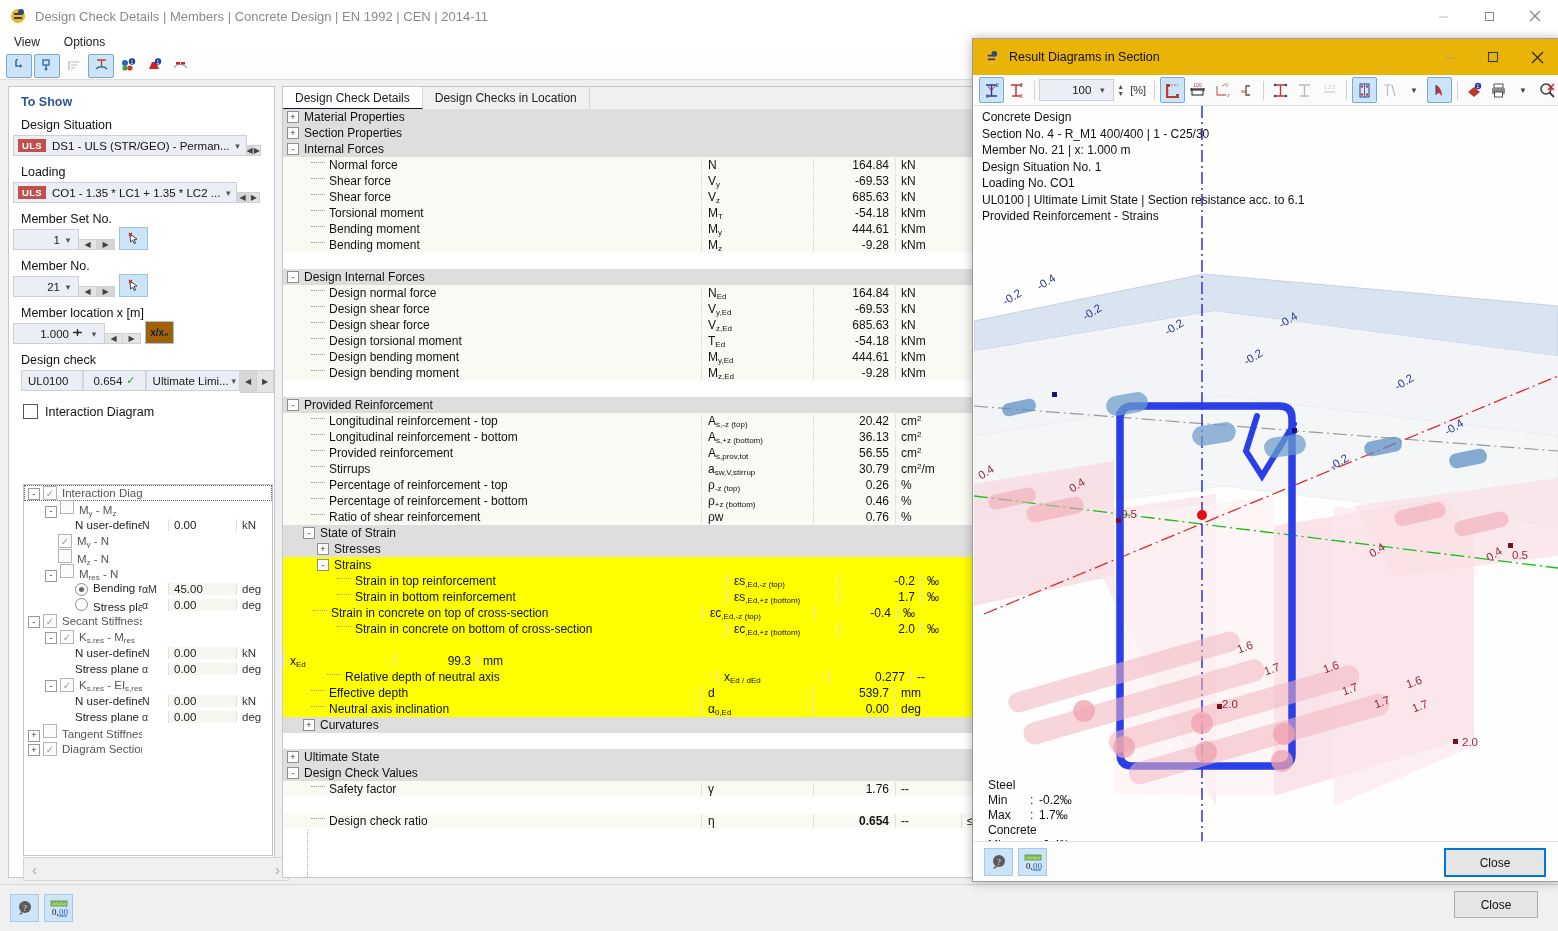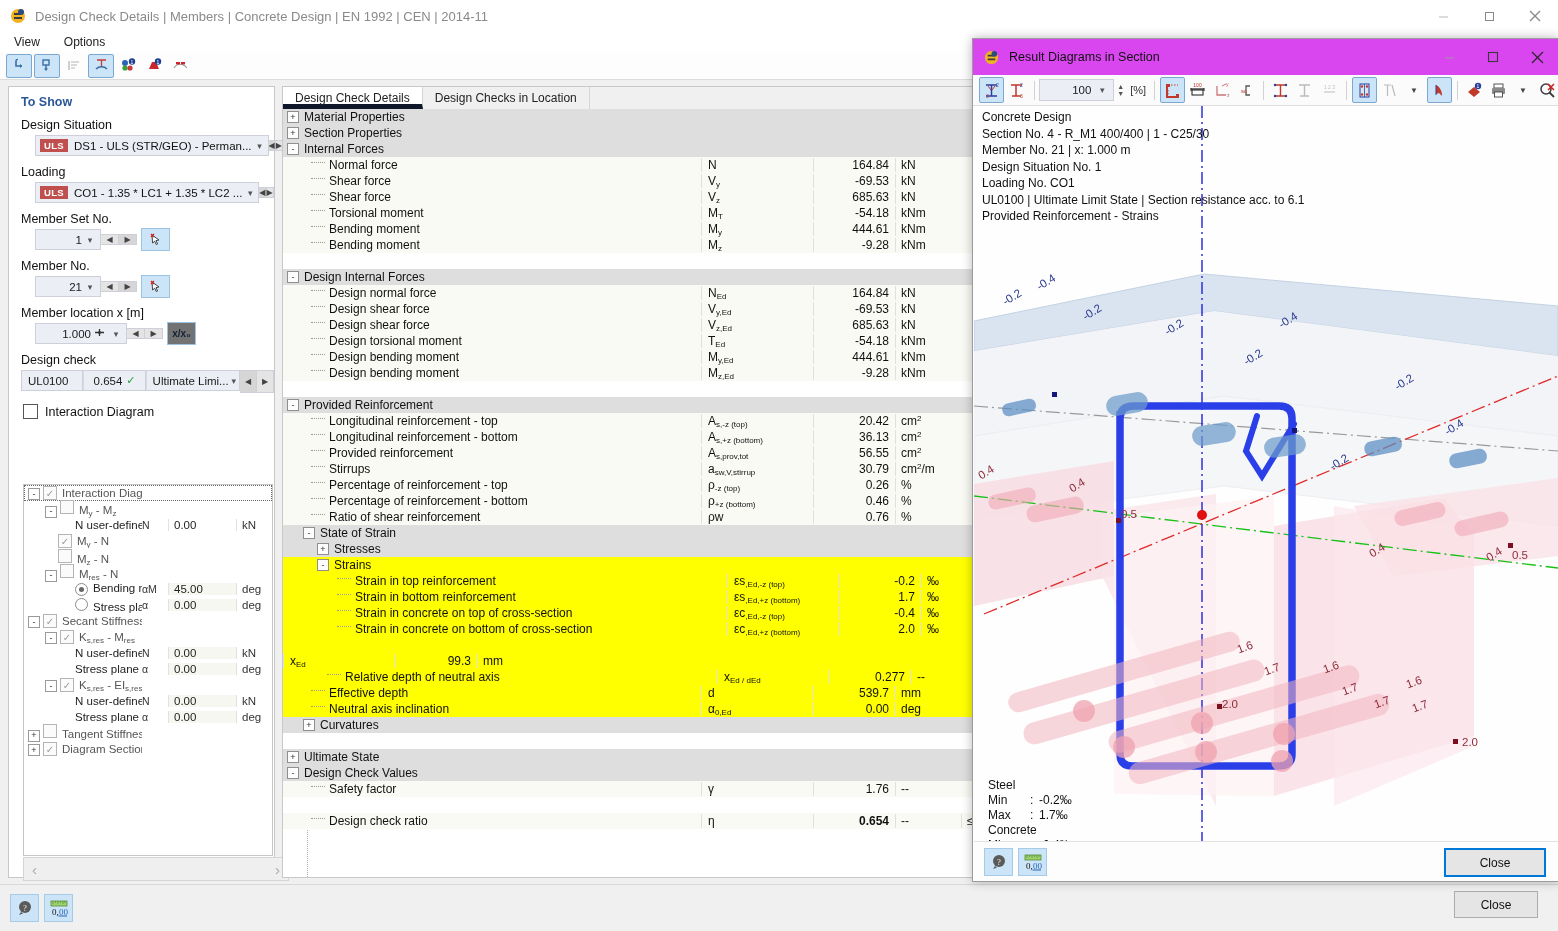--- a/index.html
+++ b/index.html
@@ -25,34 +25,34 @@
   .maintoolbar{position:absolute;left:0;top:52px;width:1558px;height:27px;background:#fdfdfd;
     border-bottom:1px solid #dcdcdc;display:flex;align-items:center;padding-left:6px;gap:2px;}
   .tb-btn{width:24px;height:22px;display:flex;align-items:center;justify-content:center;border-radius:2px;position:relative;}
   .tb-btn.sel{background:#cce4f7;border:1px solid #7aa8d0;}
 
   
   .leftpanel{position:absolute;left:8px;top:86px;width:265px;height:790px;background:#fff;
     border:1px solid #c8c8c8;}
   .ptitle{font-size:12.5px;color:#2b5797;font-weight:bold;padding:8px 0 0 12px;}
   .fieldlabel{font-size:12.5px;color:#111;padding:9px 0 3px 12px;}
-  .fieldrow{display:flex;margin:0 0 0 26px;align-items:center;height:21px;}
+  .fieldrow{display:flex;margin:0 0 0 4px;align-items:flex-end;height:21px;}
   .combo{background:#eceef5;border:1px solid #cdd0d8;display:flex;align-items:center;height:19px;
     font-size:11.5px;color:#111;flex:1;position:relative;}
   .ulstag{background:#c0504d;color:#fff;font-size:9.5px;font-weight:bold;padding:1px 4px;margin:0 6px 0 4px;letter-spacing:.3px;}
   .combotxt{flex:1;overflow:hidden;white-space:nowrap;}
   .chev{width:16px;text-align:center;color:#555;font-size:9px;}
   .spin{width:17px;background:#e4e4e4;border:1px solid #cdd0d8;border-left:none;
     display:flex;align-items:center;justify-content:center;font-size:8px;color:#444;}
   .spin.act{background:#d6d6d6;}
   .smallcombo{background:#eceef5;border:1px solid #cdd0d8;display:flex;align-items:center;
     height:19px;font-size:11.5px;width:62px;justify-content:flex-end;padding-right:2px;}
   .pickbtn{width:27px;height:21px;background:#cce4f7;border:1px solid #9dc3e0;margin-left:4px;
     display:flex;align-items:center;justify-content:center;}
-  .xx0{width:27px;height:21px;background:#737373;border:1px solid #9dc3e0;margin-left:4px;
+  .xx0{width:27px;height:21px;background:#a16207;border:1px solid #9dc3e0;margin-left:4px;
     display:flex;align-items:center;justify-content:center;font-size:10px;font-weight:bold;color:#123;}
 
   .dcrow{display:flex;margin-left:12px;height:21px;}
   .dcbox{background:#eceef5;border:1px solid #cdd0d8;display:flex;align-items:center;height:19px;font-size:11.5px;}
   .dccode{width:58px;padding-left:6px;}
   .dcval{width:64px;justify-content:center;border-left:1px solid #d7dae2;gap:4px;}
   .dcname{width:92px;padding-left:6px;border-left:1px solid #d7dae2;overflow:hidden;white-space:nowrap;}
   .check{color:#1f9d3f;font-weight:bold;font-size:11px;}
 
   .idrow{display:flex;align-items:center;margin:13px 0 3px 14px;gap:7px;}
@@ -83,21 +83,21 @@
   .navbar{position:absolute;left:14px;top:770px;width:248px;height:22px;background:#efefef;
     border:1px solid #d4d4d4;display:flex;align-items:center;justify-content:space-between;
     padding:0 8px;color:#aaa;font-size:15px;}
   .printbtn{position:absolute;left:227px;top:800px;width:35px;height:24px;background:#e9e9e9;
     border:1px solid #d0d0d0;display:flex;align-items:center;justify-content:center;gap:2px;}
 
   
   .content{position:absolute;left:282px;top:86px;right:8px;height:790px;background:#fff;border:1px solid #c8c8c8;}
   .tabs{display:flex;height:22px;background:#f0f0f0;border-bottom:1px solid #c8c8c8;}
   .tab{padding:4px 12px 3px 12px;font-size:12px;background:#f0f0f0;border-right:1px solid #d5d5d5;color:#222;}
-  .tab.active{background:#ffffff;border-bottom:5px solid #0f172a;position:relative;top:0;}
+  .tab.active{background:#ffffff;border-bottom:1px solid #0f172a;position:relative;top:0;}
   .tbl{position:absolute;left:0;top:22px;right:0;bottom:0;overflow:hidden;font-size:12px;}
   .r{display:flex;height:16px;align-items:center;position:relative;}
   .r.grp{background:#dedede;}
   .r.data{background:#fafaf5;}
   .r.blank{background:#ffffff;}
   .r.hl{background:#ffff00;}
   .r.hl .c-name,.r.hl .c-sym,.r.hl .c-val,.r.hl .c-unit{background:#ffff00;}
   .c-name{width:390px;padding-left:6px;color:#111;white-space:nowrap;overflow:hidden;display:flex;align-items:center;}
   .c-sym{width:105px;padding-left:6px;border-left:1px solid #e0e0e0;color:#111;}
   .c-val{width:75px;text-align:right;padding-right:6px;border-left:1px solid #e0e0e0;color:#111;}
@@ -117,21 +117,21 @@
   
   .statusbar{position:absolute;left:0;bottom:0;width:1558px;height:46px;background:#f0f0f0;border-top:1px solid #d8d8d8;}
   .sb-btn{position:absolute;top:9px;width:27px;height:26px;background:#cce4f7;border:1px solid #a6cbe8;
     display:flex;align-items:center;justify-content:center;}
   .mainclose{position:absolute;right:20px;bottom:13px;width:82px;height:25px;background:#e5e5e5;
     border:1px solid #adadad;display:flex;align-items:center;justify-content:center;font-size:12px;color:#111;}
 
   
   .rdwin{position:absolute;left:972px;top:38px;width:586px;height:842px;background:#fdfdfd;
     border:1px solid #9b9b9b;box-shadow:0 0 10px rgba(0,0,0,.28);}
-  .rdtitle{height:36px;display:flex;align-items:center;background:#d946ef;}
+  .rdtitle{height:36px;display:flex;align-items:center;background:#eab308;}
   .rdtitle .appicon{margin-left:10px;margin-right:9px;width:17px;height:17px;position:relative;}
   .rdtitle-text{font-size:12.5px;color:#111;}
   .rdwinbtns{position:absolute;right:0;top:0;height:36px;display:flex;}
   .rdwinbtn{width:44px;height:36px;display:flex;align-items:center;justify-content:center;color:#333;}
   .rdtoolbar{height:30px;background:#fbfbfb;border-bottom:1px solid #dedede;display:flex;
     align-items:center;padding-left:6px;gap:1px;}
   .rtb{width:26px;height:24px;display:flex;align-items:center;justify-content:center;border-radius:2px;position:relative;}
   .rtb.sel{background:#cce4f7;border:1px solid #7aa8d0;}
   .rtb.dis{opacity:.38;}
   .rsep{width:1px;height:19px;background:#d2d2d2;margin:0 4px;}
@@ -741,21 +741,21 @@
           <div class="c-name" style="padding-left:54px">
             <span class="dotlead"></span>
             <span>Strain in bottom reinforcement</span>
           </div>
           <div class="c-sym">εs<sub>,Ed,+z (bottom)</sub></div>
           <div class="c-val">1.7</div>
           <div class="c-unit">‰</div>
           <div class="c-note"></div>
         </div>
         <div class="r hl">
-          <div class="c-name" style="padding-left:54px">
+          <div class="c-name" style="padding-left:30px">
             <span class="dotlead"></span>
             <span>Strain in concrete on top of cross-section</span>
           </div>
           <div class="c-sym">εc<sub>,Ed,-z (top)</sub></div>
           <div class="c-val">-0.4</div>
           <div class="c-unit">‰</div>
           <div class="c-note"></div>
         </div>
         <div class="r hl">
           <div class="c-name" style="padding-left:54px">

